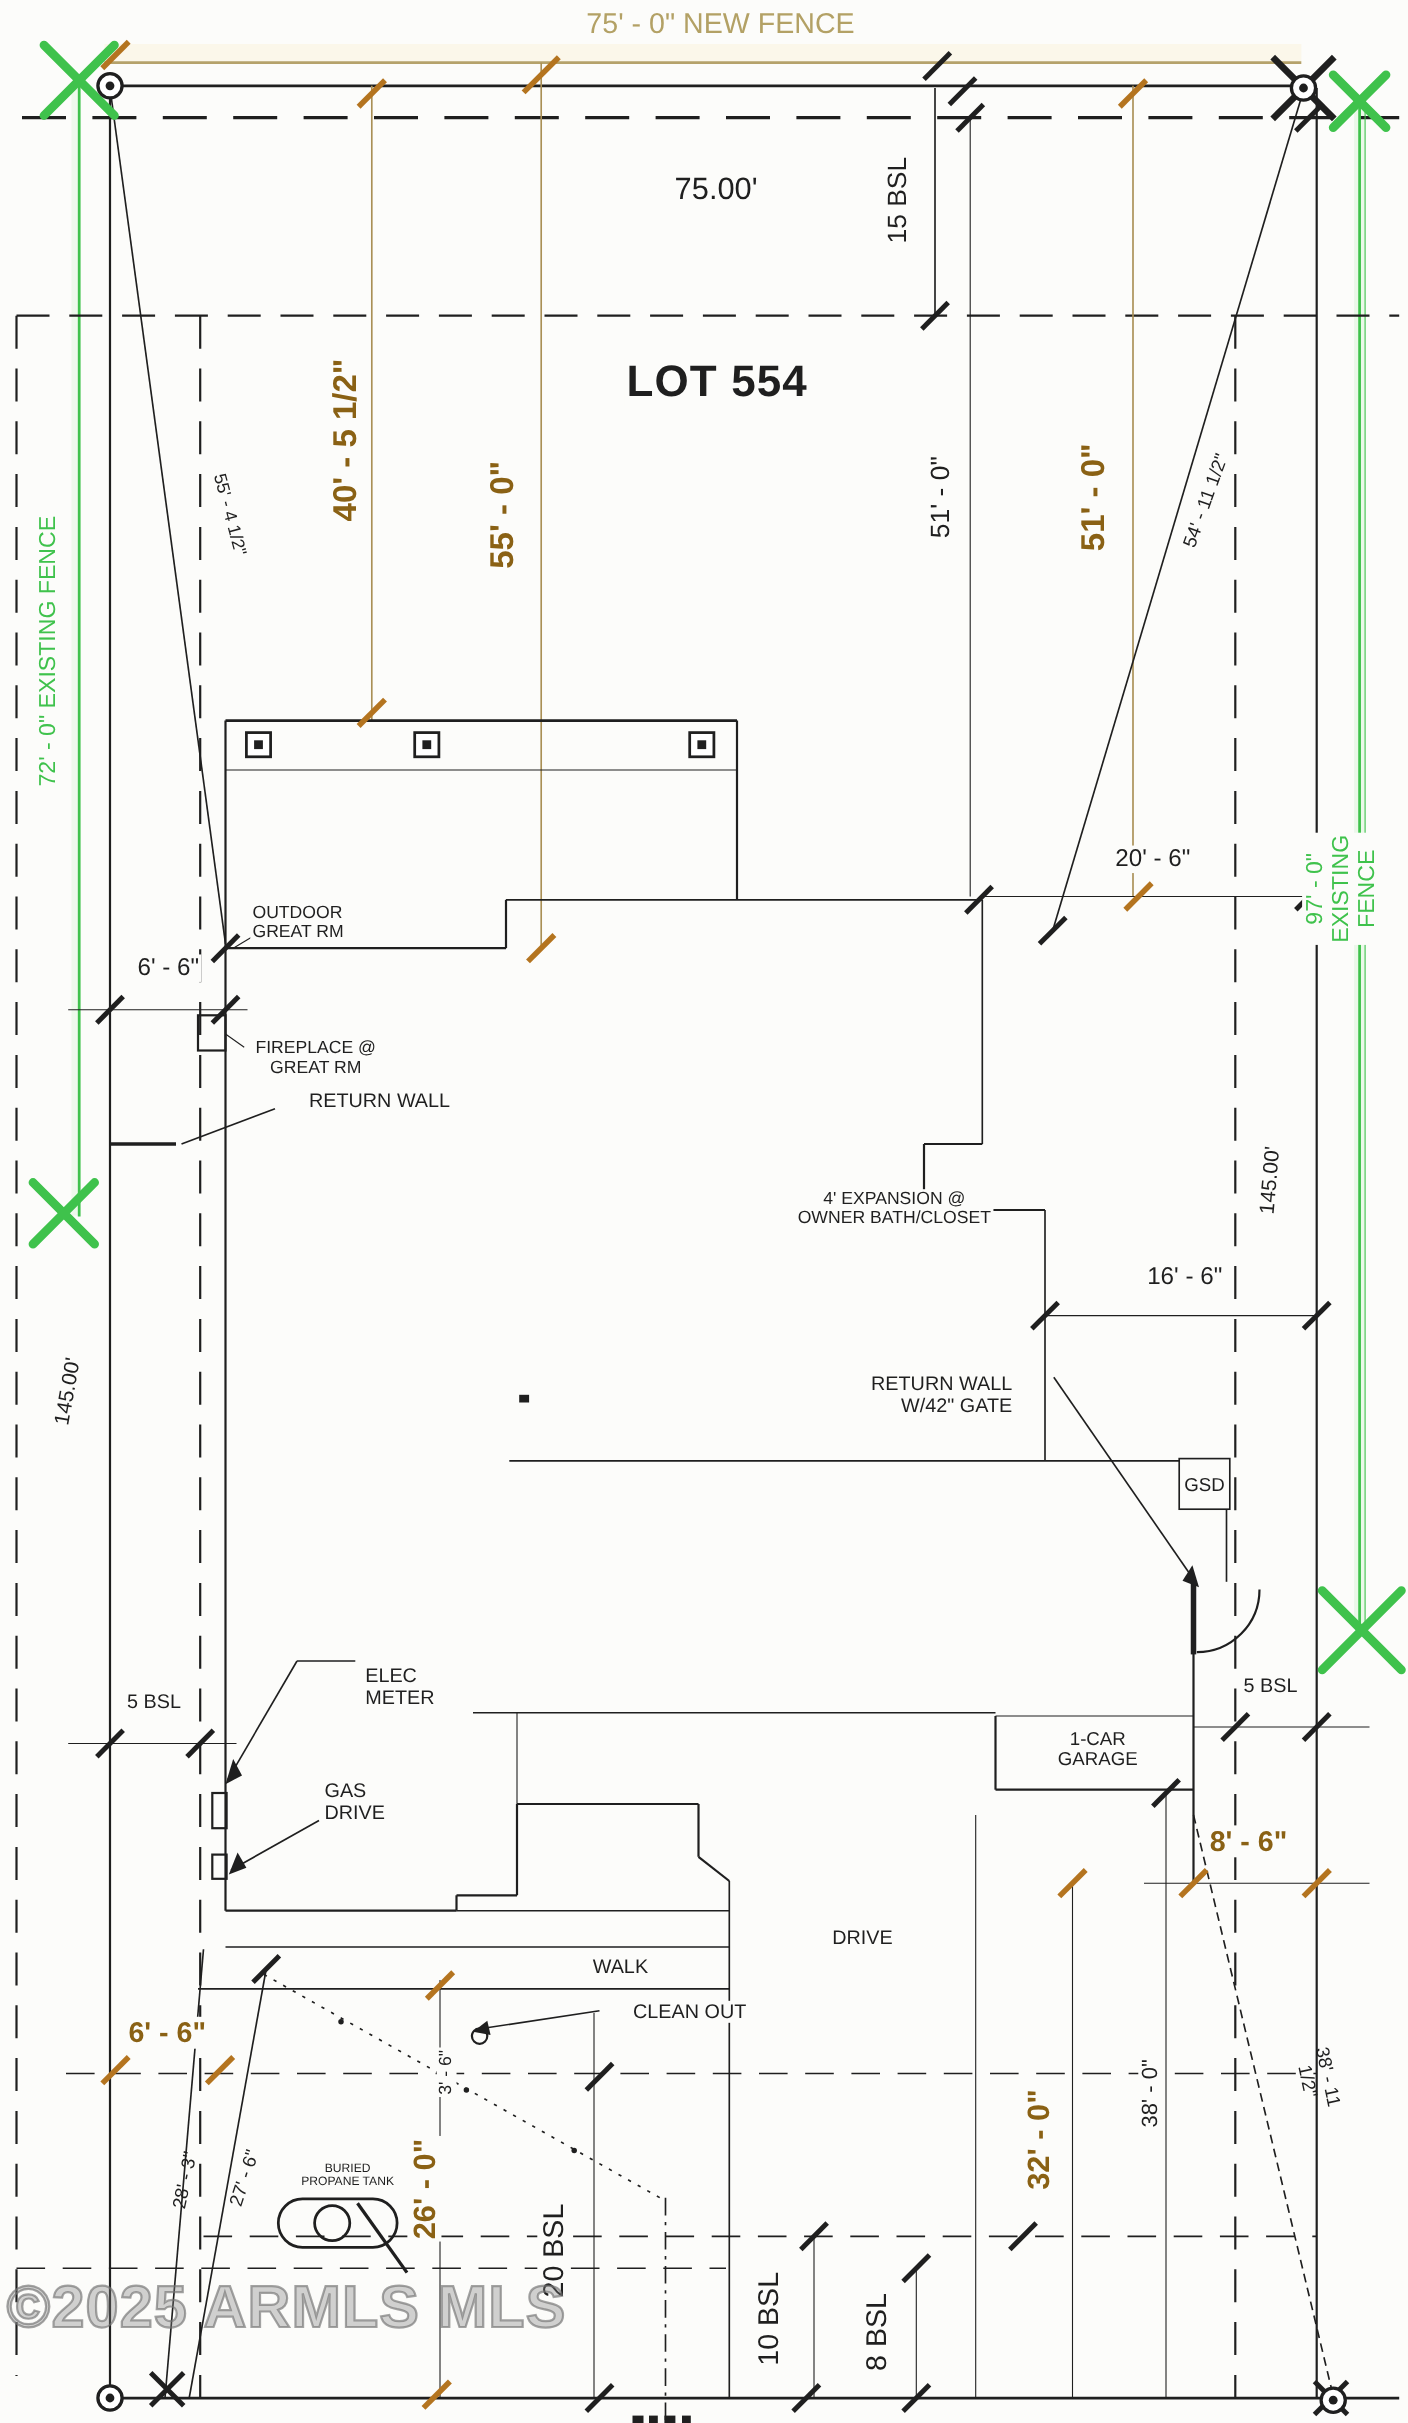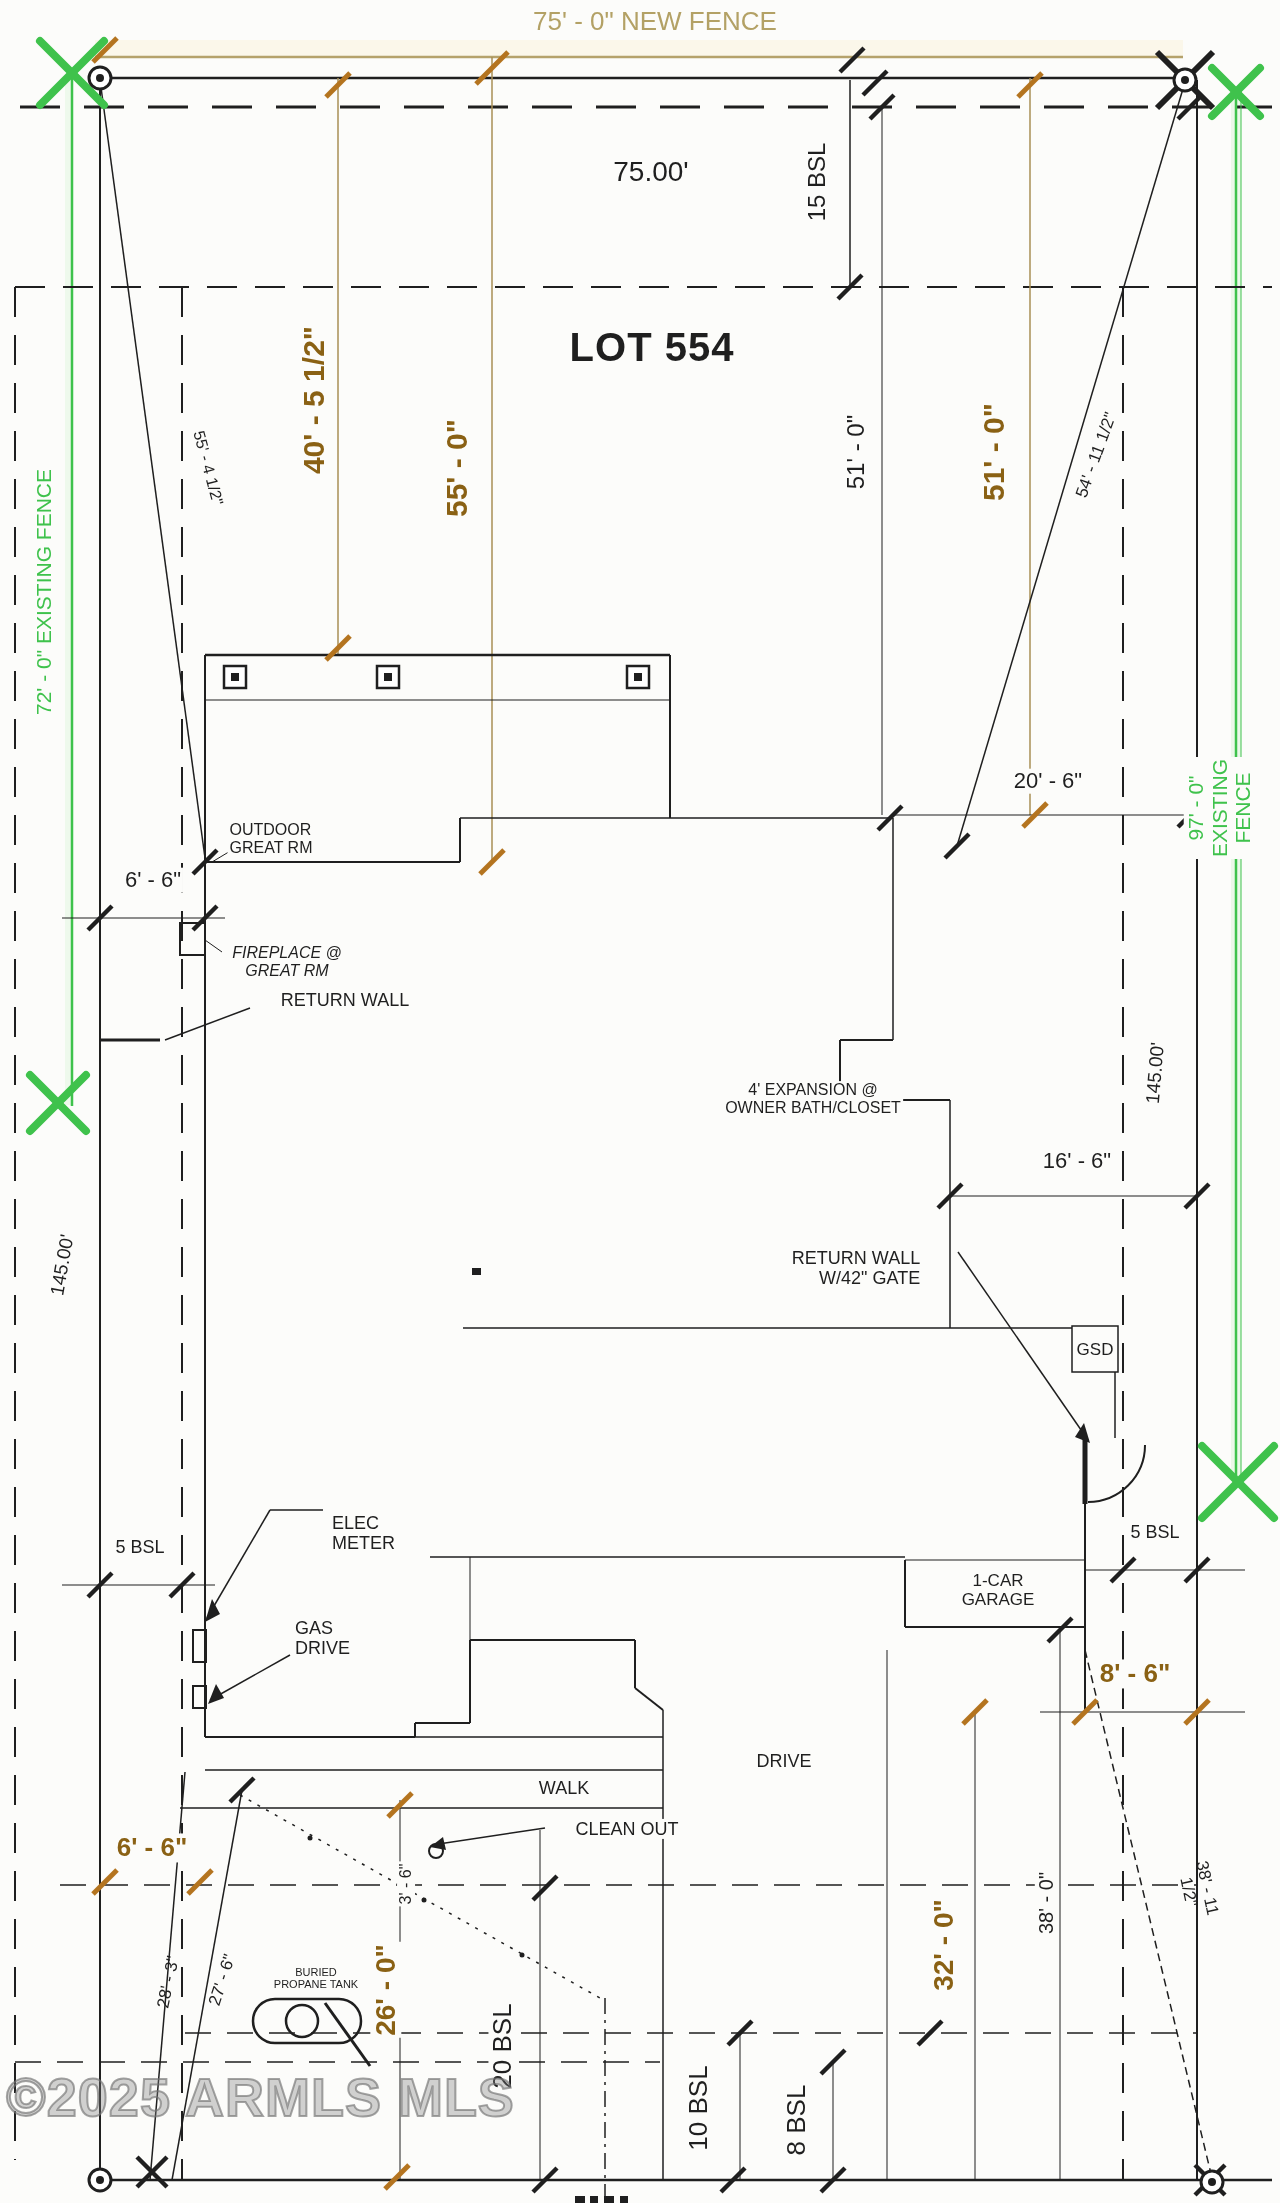--- a/index.html
+++ b/index.html
@@ -267,21 +267,21 @@
   <div class="lbl" style="left:856px;top:452px;font-size:24px;transform:translate(-50%,-50%) rotate(-90deg);">51' - 0"</div>
   <div class="lbl orange" style="left:994px;top:452px;font-size:30px;transform:translate(-50%,-50%) rotate(-90deg);">51' - 0"</div>
   <div class="lbl diag" style="left:1096px;top:455px;transform:translate(-50%,-50%) rotate(-70deg);">54' - 11 1/2"</div>
 
   <div class="lbl green" style="left:44px;top:592px;font-size:21px;transform:translate(-50%,-50%) rotate(-90deg);">72' - 0" EXISTING FENCE</div>
   <div class="lbl green" style="left:1219px;top:808px;font-size:21px;transform:translate(-50%,-50%) rotate(-90deg);">97' - 0" EXISTING FENCE</div>
 
   <div class="lbl sm" style="left:271px;top:839px;text-align:left;">OUTDOOR
 GREAT RM</div>
   <div class="lbl dim" style="left:153px;top:880px;">6' - 6"</div>
-  <div class="lbl sm" style="left:287px;top:962px;font-style:italic;">FIREPLACE @
+  <div class="lbl sm" style="left:287px;top:962px;">FIREPLACE @
 GREAT RM</div>
   <div class="lbl cal" style="left:345px;top:1000px;">RETURN WALL</div>
 
   <div class="lbl dim" style="left:1048px;top:781px;">20' - 6"</div>
   <div class="lbl sm" style="left:813px;top:1099px;">4' EXPANSION @
 OWNER BATH/CLOSET</div>
   <div class="lbl dim" style="left:1077px;top:1161px;">16' - 6"</div>
   <div class="lbl" style="left:1155px;top:1073px;font-size:19px;transform:translate(-50%,-50%) rotate(-85deg);">145.00'</div>
   <div class="lbl" style="left:62px;top:1265px;font-size:19px;transform:translate(-50%,-50%) rotate(-80deg);">145.00'</div>
 

